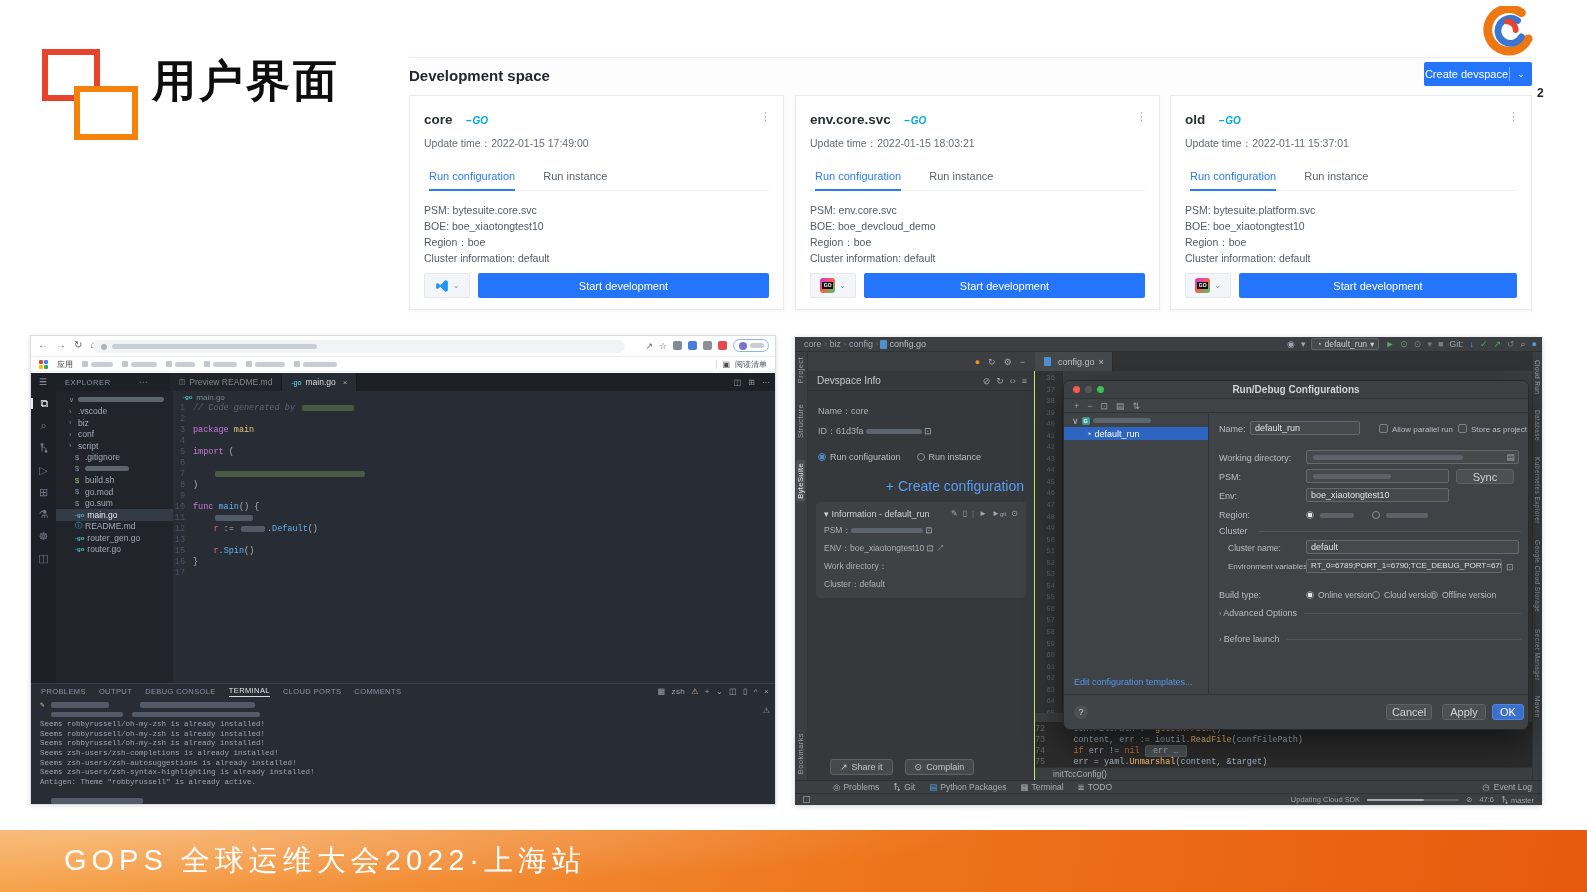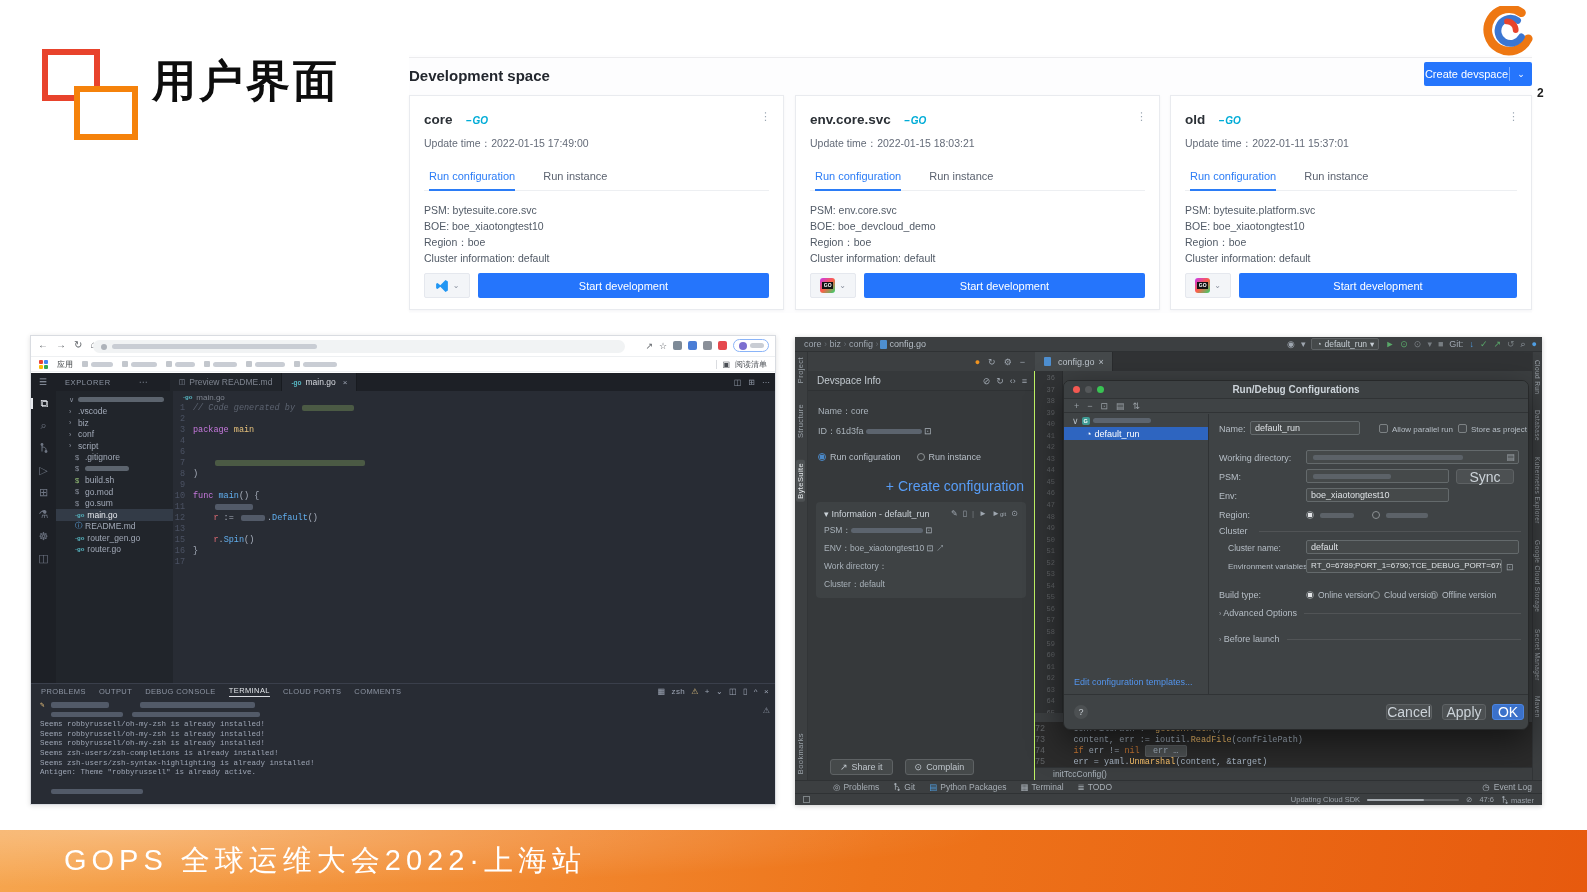--- a/index.html
+++ b/index.html
@@ -177,21 +177,21 @@
 .gicon{width:8px;height:8px;background:#3f9b94;border-radius:2px;color:#fff;font-size:5.5px;font-weight:bold;display:flex;align-items:center;justify-content:center}
 .gd-templates{position:absolute;left:10px;bottom:42px;color:#5394ec;font-size:9px}
 .gd-form{position:absolute;left:145px;top:33px;right:0;bottom:35px;font-size:9px;color:#b6bec6}
 .gd-form .flab{position:absolute;white-space:nowrap}
 .inp{position:absolute;height:14px;background:#45494a;border:1px solid #646a6c;border-radius:2px;font-size:9px;color:#dde1e4;line-height:12px;padding:0 4px;overflow:hidden;white-space:nowrap}
 .cbx{width:9px;height:9px;border:1px solid #7d8284;border-radius:2px;background:#43474a;display:inline-block;vertical-align:-1px;margin-right:4px}
 .hline{position:absolute;height:1px;background:#515456}
 .gd-sec{position:absolute;white-space:nowrap;color:#b6bec6}
 .gd-footer{position:absolute;left:0;right:0;bottom:0;height:35px;border-top:1px solid #303335}
 .help{position:absolute;left:10px;bottom:10px;width:14px;height:14px;border-radius:50%;background:#4c5052;color:#c6ccd1;font-size:9px;display:flex;align-items:center;justify-content:center}
-.gd-btn{position:absolute;bottom:9px;height:16px;border-radius:3px;background:#4c5052;border:1px solid #5e6264;color:#ccd3d9;font-size:14px;display:flex;align-items:center;justify-content:center}
+.gd-btn{position:absolute;bottom:9px;height:16px;border-radius:3px;background:#4c5052;border:1px solid #5e6264;color:#ccd3d9;font-size:11px;display:flex;align-items:center;justify-content:center}
 .gd-btn.ok{background:#3b71ca;border-color:#4a84e0;color:#fff}
 .brsvg{vertical-align:-2px}
 </style>
 </head>
 <body>
 
 <div class="slide">
 
   <div class="logo-sq1"></div>
   <div class="logo-sq2"></div>
@@ -457,20 +457,21 @@
         <div class="vsc-editor">
           <div class="vsc-bread">
               <span class="go-ic">-go</span>
               <span>main.go</span>
             </div>
           <div class="code">
               <div class="cl"><span class="ln">1</span><span class="cmt">// Code generated by </span><span class="blurg chip" style="width: 52px;"></span></div>
               <div class="cl"><span class="ln">2</span></div>
               <div class="cl"><span class="ln">3</span><span class="kw">package </span><span class="yel">main</span></div>
               <div class="cl"><span class="ln">4</span></div>
+              <div class="cl"><span class="ln">5</span><span class="kw">import </span><span class="pl">(</span></div>
               <div class="cl"><span class="ln">6</span></div>
               <div class="cl"><span class="ln">7</span><span class="pl">    </span><span class="blurg chip" style="width: 150px;"></span></div>
               <div class="cl"><span class="ln">8</span><span class="pl">)</span></div>
               <div class="cl"><span class="ln">9</span></div>
               <div class="cl"><span class="ln">10</span><span class="kw">func </span><span class="fn">main</span><span class="pl">() {</span></div>
               <div class="cl"><span class="ln">11</span><span class="pl">    </span><span class="blur chip" style="width: 38px;"></span></div>
               <div class="cl"><span class="ln">12</span><span class="pl">    </span><span class="red">r</span><span class="pl"> := </span><span class="blur chip" style="width: 24px;"></span><span class="pl">.</span><span class="fn">Default</span><span class="pl">()</span></div>
               <div class="cl"><span class="ln">13</span></div>
               <div class="cl"><span class="ln">15</span><span class="pl">    </span><span class="red">r</span><span class="pl">.</span><span class="fn">Spin</span><span class="pl">()</span></div>
               <div class="cl"><span class="ln">16</span><span class="pl">}</span></div>
@@ -498,20 +499,21 @@
             <span>×</span>
           </span>
         </div>
         <div class="term">
             <div class="cl"><span class="tyellow">✎ </span><span class="blur chip" style="width: 58px;"></span><span class="tg">      </span><span class="blur chip" style="width: 115px;"></span></div>
             <div class="cl"><span class="tg">  </span><span class="blur chip" style="width: 72px;"></span><span class="tg"> </span><span class="blur chip" style="width: 128px;"></span></div>
             <div class="cl"><span class="tg">Seems robbyrussell/oh-my-zsh is already installed!</span></div>
             <div class="cl"><span class="tg">Seems robbyrussell/oh-my-zsh is already installed!</span></div>
             <div class="cl"><span class="tg">Seems robbyrussell/oh-my-zsh is already installed!</span></div>
             <div class="cl"><span class="tg">Seems zsh-users/zsh-completions is already installed!</span></div>
+            <div class="cl"><span class="tg">Seems zsh-users/zsh-autosuggestions is already installed!</span></div>
             <div class="cl"><span class="tg">Seems zsh-users/zsh-syntax-highlighting is already installed!</span></div>
             <div class="cl"><span class="tg">Antigen: Theme "robbyrussell" is already active.</span></div>
             <div class="cl"></div>
             <div class="cl"><span class="tg">  </span><span class="blur chip" style="width: 92px;"></span></div>
           </div>
         <span class="term-warn">⚠</span>
       </div>
     </div>
   </div>
 

